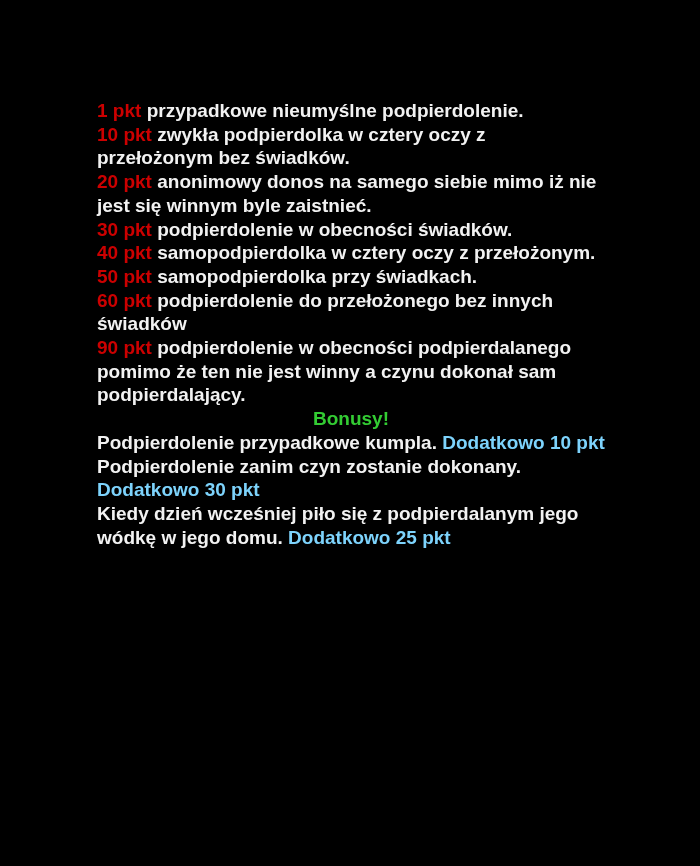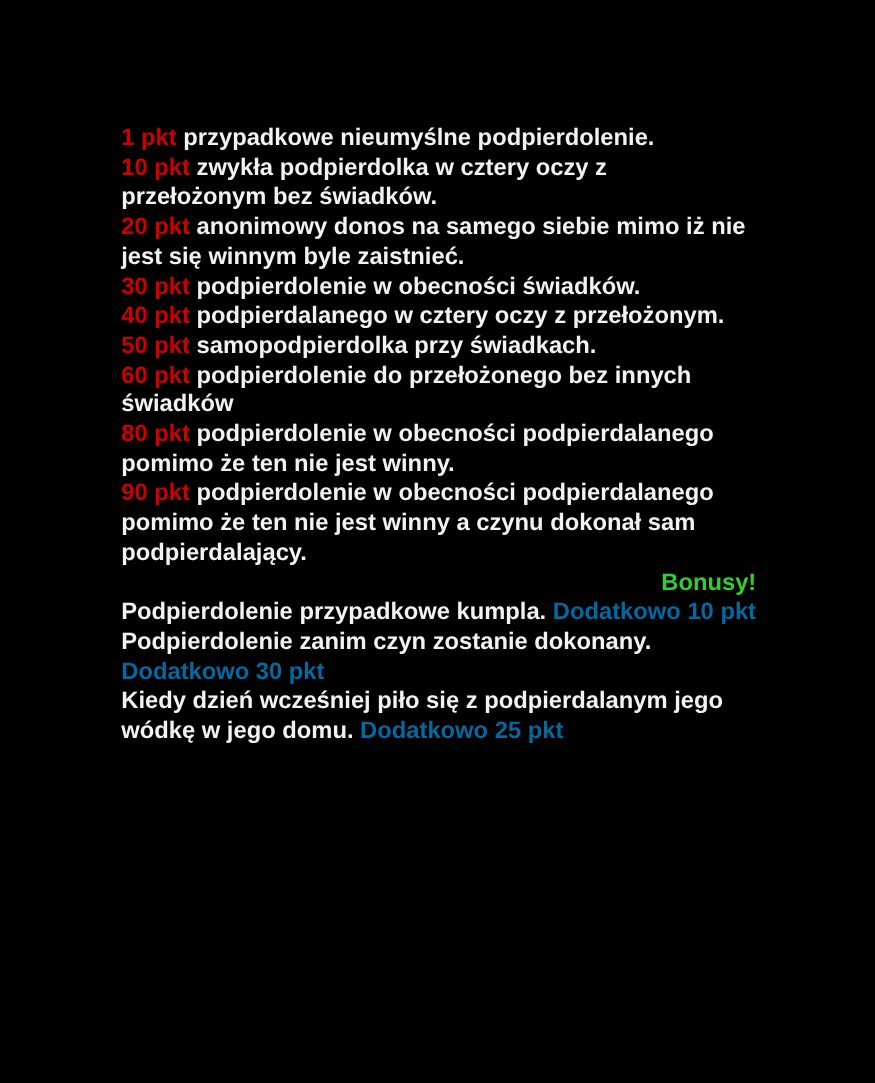--- a/index.html
+++ b/index.html
@@ -32,42 +32,41 @@
   }
   .pts {
     color: #cc0000;
   }
   .bonus-heading {
     margin: 0;
     padding: 0;
     font-size: 19px;
     line-height: 23.7px;
     font-weight: 700;
-    text-align: right;
+    text-align: center;
     color: #33cc33;
   }
   .bonus-pts {
-    color: #0369a1;
+    color: #7dd3fc;
   }
 </style>
 </head>
 <body>
 
 <div class="page">
   <main class="content">
 
     <section>
       <p class="entry"><span class="pts">1 pkt</span> <span>przypadkowe nieumyślne podpierdolenie.</span></p>
       <p class="entry"><span class="pts">10 pkt</span> <span>zwykła podpierdolka w cztery oczy z przełożonym bez świadków.</span></p>
       <p class="entry"><span class="pts">20 pkt</span> <span>anonimowy donos na samego siebie mimo iż nie jest się winnym byle zaistnieć.</span></p>
       <p class="entry"><span class="pts">30 pkt</span> <span>podpierdolenie w obecności świadków.</span></p>
-      <p class="entry"><span class="pts">40 pkt</span> <span>podpierdalanego w cztery oczy z przełożonym.</span></p>
+      <p class="entry"><span class="pts">40 pkt</span> <span>samopodpierdolka w cztery oczy z przełożonym.</span></p>
       <p class="entry"><span class="pts">50 pkt</span> <span>samopodpierdolka przy świadkach.</span></p>
       <p class="entry"><span class="pts">60 pkt</span> <span>podpierdolenie do przełożonego bez innych świadków</span></p>
-      <p class="entry"><span class="pts">80 pkt</span> <span>podpierdolenie w obecności podpierdalanego pomimo że ten nie jest winny.</span></p>
       <p class="entry"><span class="pts">90 pkt</span> <span>podpierdolenie w obecności podpierdalanego pomimo że ten nie jest winny a czynu dokonał sam podpierdalający.</span></p>
     </section>
 
     <h2 class="bonus-heading">Bonusy!</h2>
 
     <section>
       <p class="entry"><span>Podpierdolenie przypadkowe kumpla.</span> <span class="bonus-pts">Dodatkowo 10 pkt</span></p>
       <p class="entry"><span>Podpierdolenie zanim czyn zostanie dokonany.</span> <span class="bonus-pts">Dodatkowo 30 pkt</span></p>
       <p class="entry"><span>Kiedy dzień wcześniej piło się z podpierdalanym jego wódkę w jego domu.</span> <span class="bonus-pts">Dodatkowo 25 pkt</span></p>
     </section>

